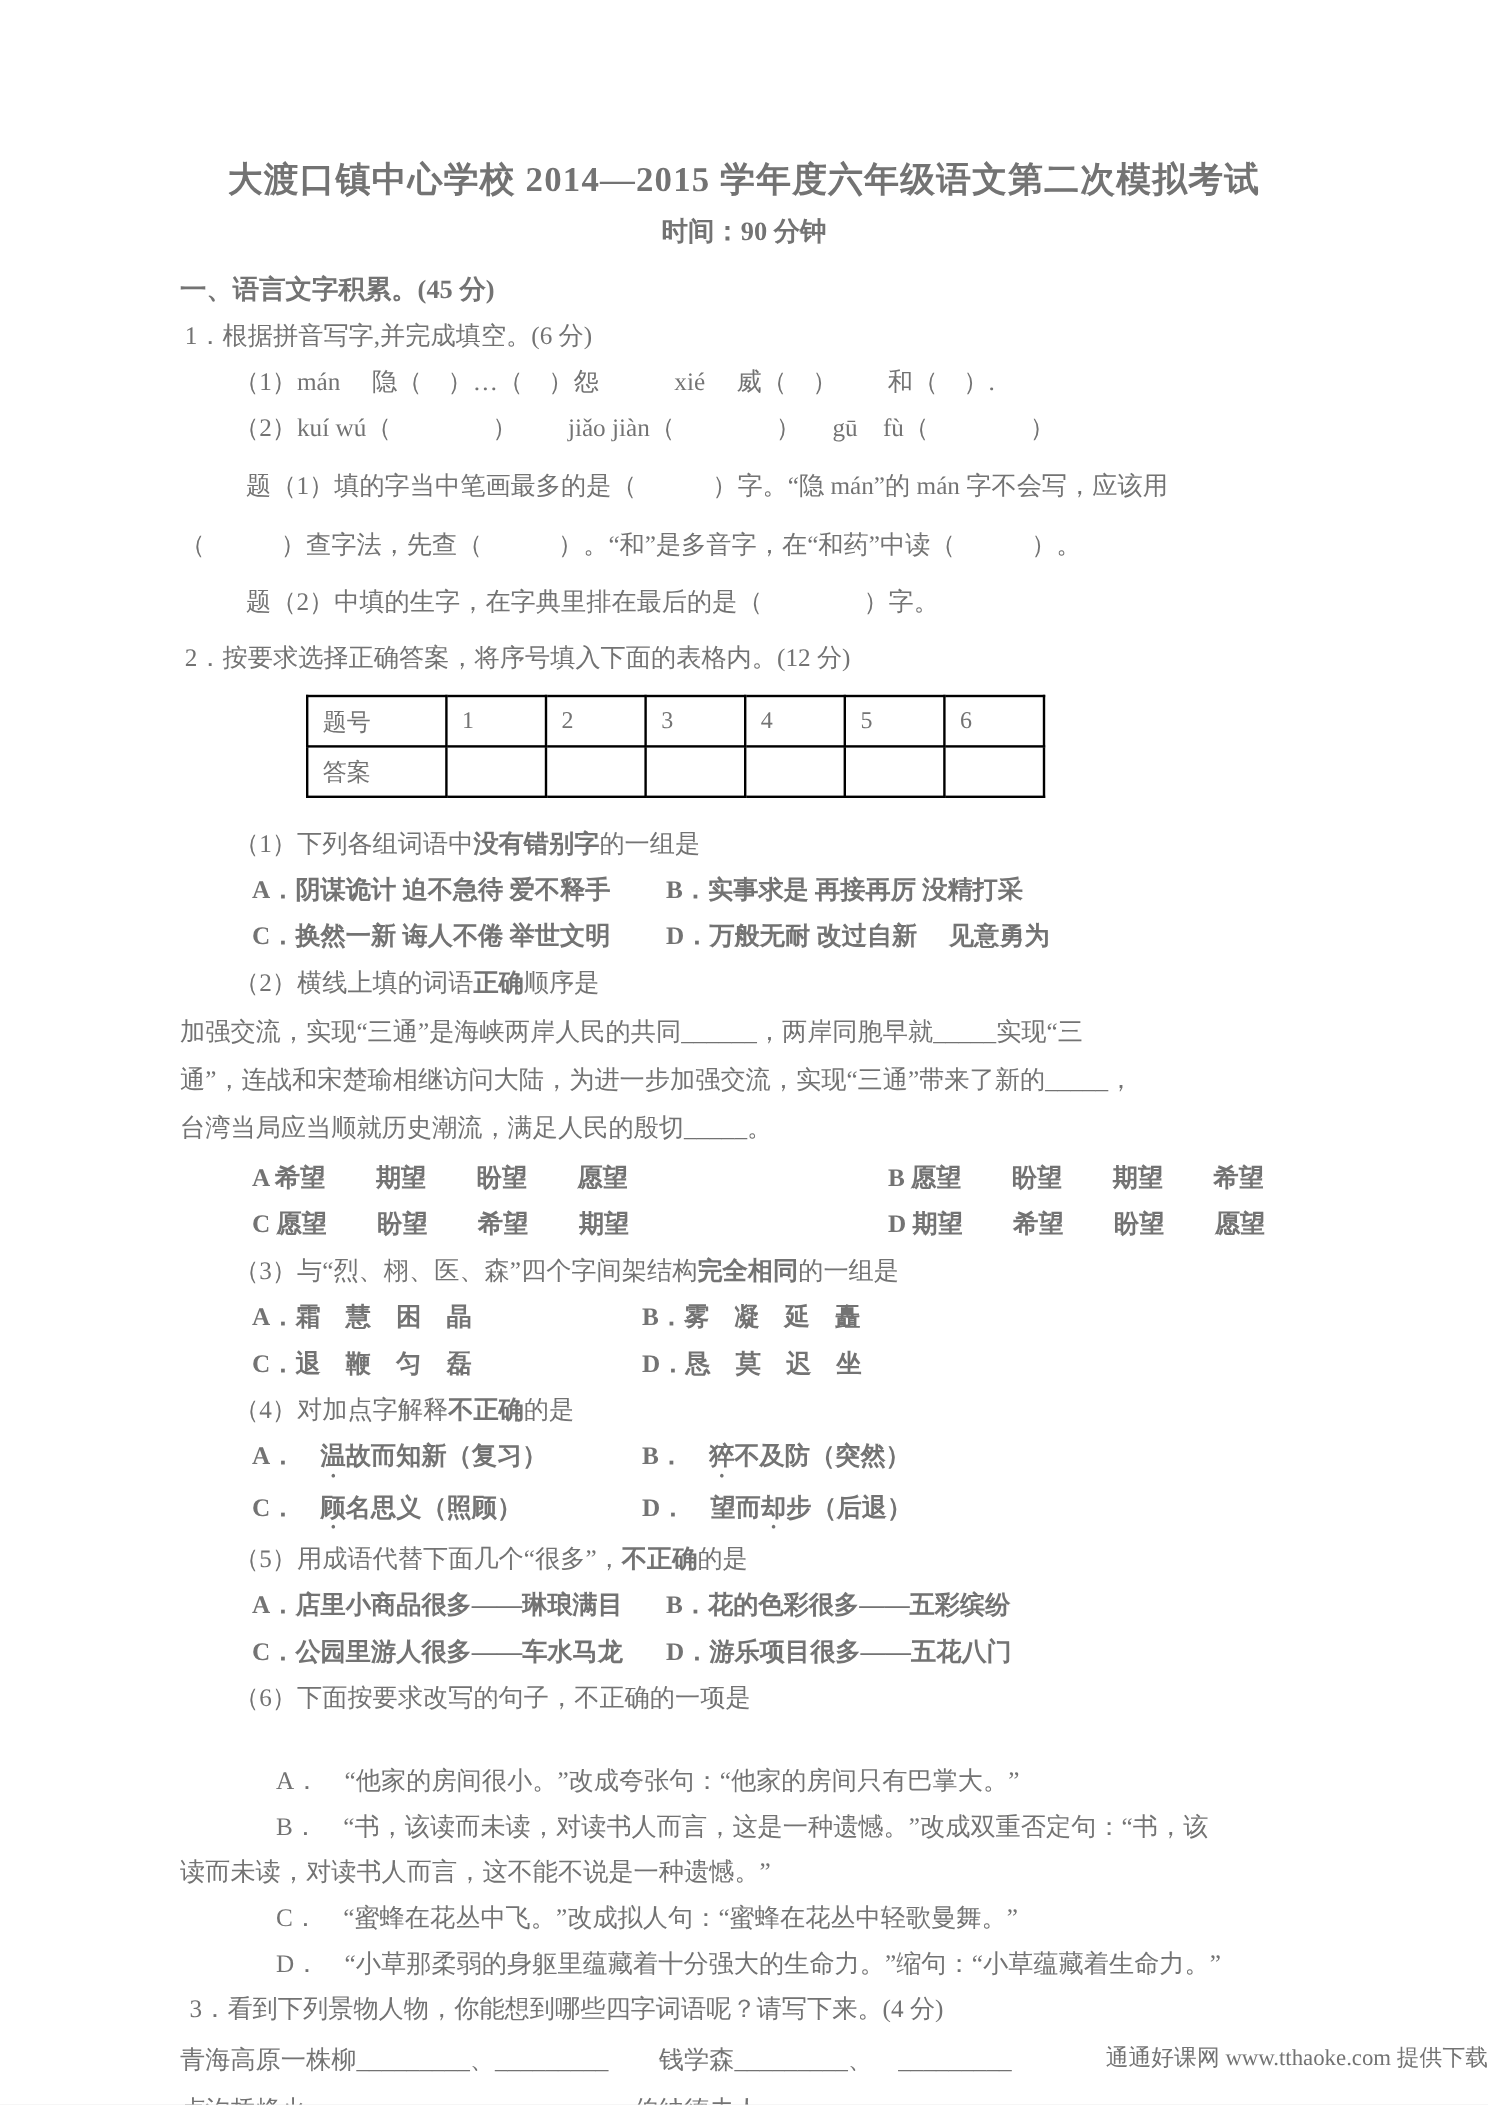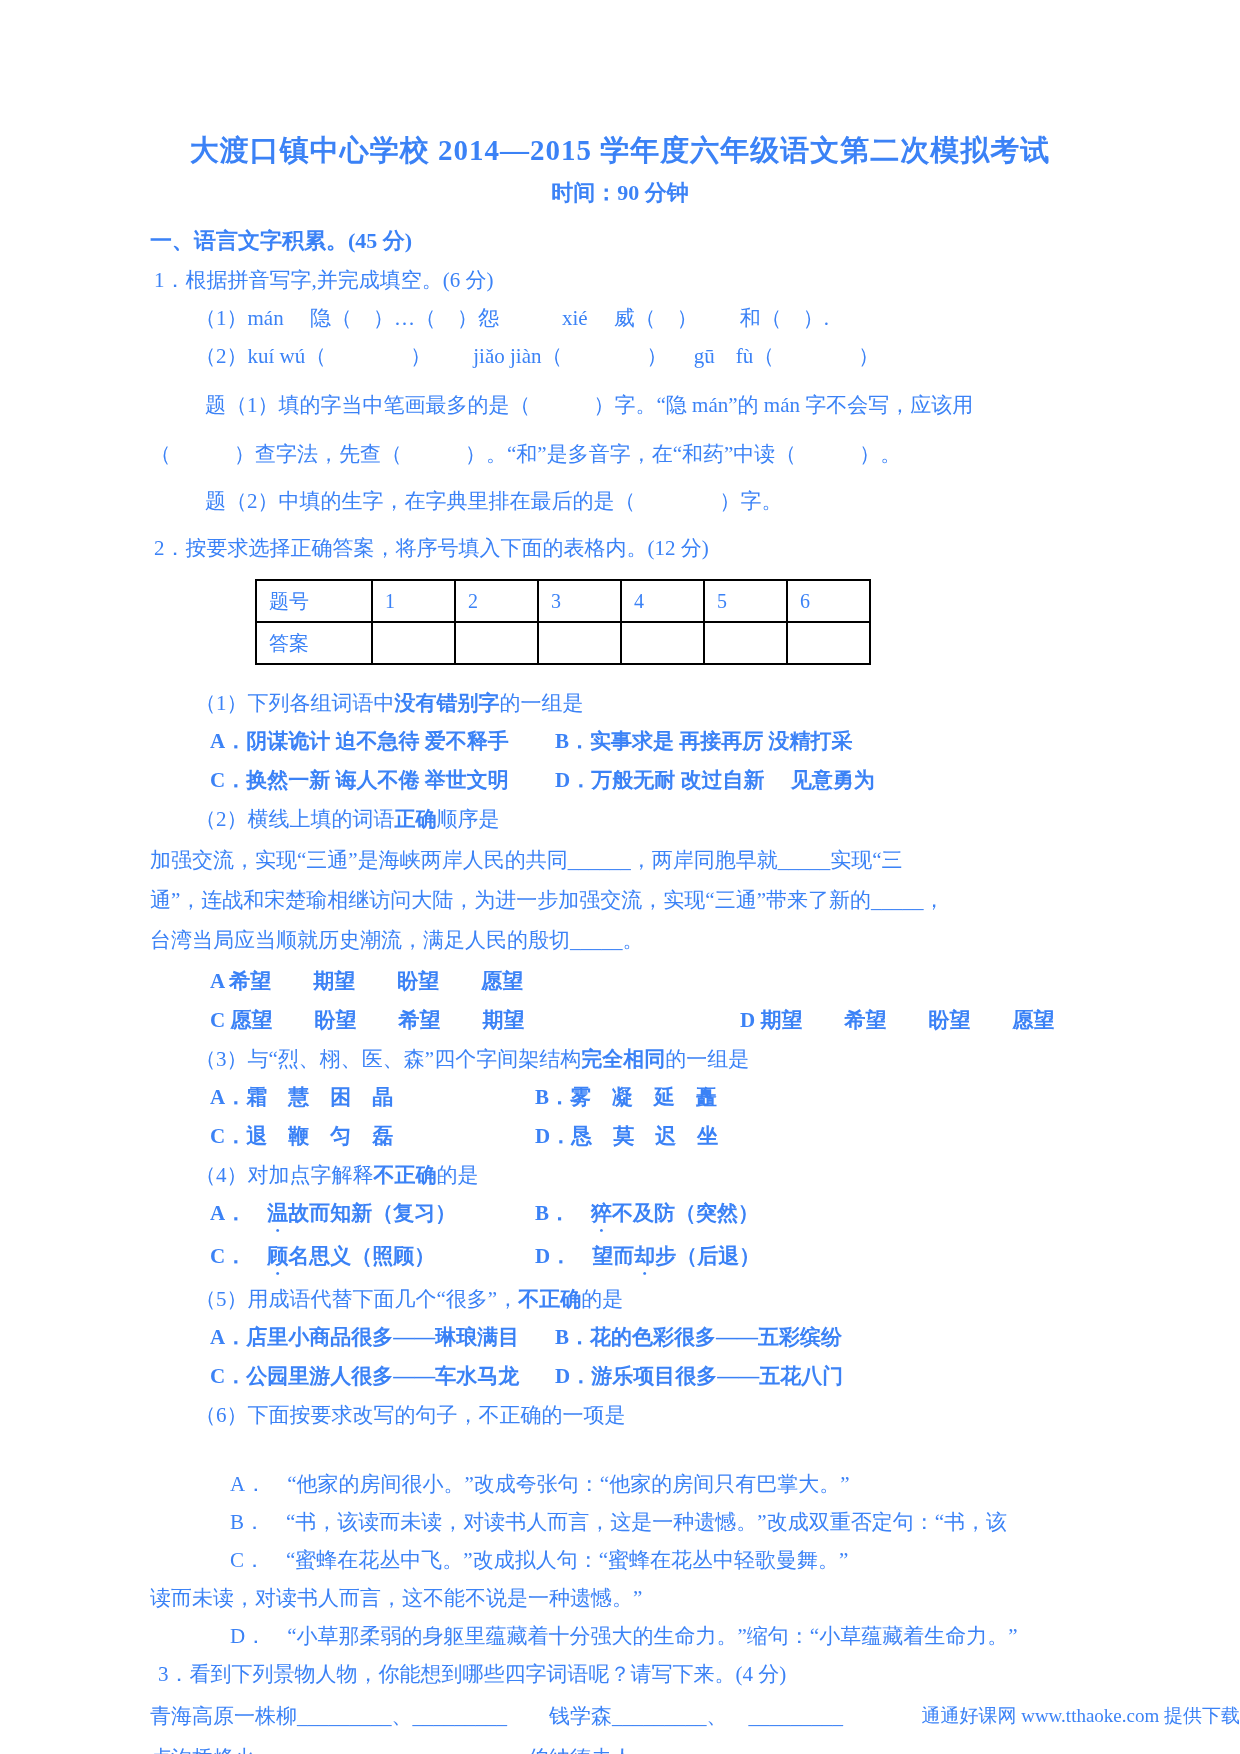--- a/index.html
+++ b/index.html
@@ -1,21 +1,21 @@
 <!DOCTYPE html>
 <html><head>
 <meta charset="utf-8">
 <style>
   html,body{margin:0;padding:0;background:#e8e8e8;}
   .page{
     position:relative;
     width:1240px;height:1754px;
     margin:0 auto;
     background:#ffffff;
-    color:#3b82f6;
+    color:#737373;
     font-family:"Liberation Serif","DejaVu Serif",serif;
     font-size:21px;
     box-sizing:border-box;
     padding:132px 150px 0 150px;
     overflow:hidden;
   }
   .line{white-space:nowrap;line-height:33px;margin:0 0 5px 0;}
   .b{font-weight:bold;}
   .title{
     font-size:29px;font-weight:bold;text-align:center;
@@ -114,20 +114,21 @@
     <span class="o1">C．换然一新 诲人不倦 举世文明</span>
     <span>D．万般无耐 改过自新　 见意勇为</span>
   </div>
 
   <div class="line ind2"><span>（2）横线上填的词语</span><span class="b">正确</span><span>顺序是</span></div>
   <div class="passage">加强交流，实现“三通”是海峡两岸人民的共同______，两岸同胞早就_____实现“三</div>
   <div class="passage">通”，连战和宋楚瑜相继访问大陆，为进一步加强交流，实现“三通”带来了新的_____，</div>
   <div class="passage" style="margin-bottom:6px;">台湾当局应当顺就历史潮流，满足人民的殷切_____。</div>
   <div class="optrow wide">
     <span class="o1">A 希望　　期望　　盼望　　愿望</span>
+    <span>B 愿望　　盼望　　期望　　希望</span>
   </div>
   <div class="optrow wide">
     <span class="o1">C 愿望　　盼望　　希望　　期望</span>
     <span>D 期望　　希望　　盼望　　愿望</span>
   </div>
 
   <div class="line ind2"><span>（3）与“烈、栩、医、森”四个字间架结构</span><span class="b">完全相同</span><span>的一组是</span></div>
   <div class="optrow narrow">
     <span class="o1">A．霜　慧　困　晶</span>
     <span>B．雾　凝　延　矗</span>
@@ -153,22 +154,22 @@
     <span>B．花的色彩很多——五彩缤纷</span>
   </div>
   <div class="optrow">
     <span class="o1">C．公园里游人很多——车水马龙</span>
     <span>D．游乐项目很多——五花八门</span>
   </div>
 
   <div class="line ind2">（6）下面按要求改写的句子，不正确的一项是</div>
   <div class="line ind5 gap-top">A．　“他家的房间很小。”改成夸张句：“他家的房间只有巴掌大。”</div>
   <div class="line ind5">B．　“书，该读而未读，对读书人而言，这是一种遗憾。”改成双重否定句：“书，该</div>
+  <div class="line">读而未读，对读书人而言，这不能不说是一种遗憾。”</div>
   <div class="line ind5">C．　“蜜蜂在花丛中飞。”改成拟人句：“蜜蜂在花丛中轻歌曼舞。”</div>
-  <div class="line">读而未读，对读书人而言，这不能不说是一种遗憾。”</div>
   <div class="line ind5">D．　“小草那柔弱的身躯里蕴藏着十分强大的生命力。”缩句：“小草蕴藏着生命力。”</div>
 
   <div class="line" style="margin-left:8px;">3．看到下列景物人物，你能想到哪些四字词语呢？请写下来。(4 分)</div>
   <div class="q3line ind2">青海高原一株柳_________、_________　　钱学森_________、　_________</div>
   <div class="q3line ind2">卢沟桥烽火__________、__________　　伯纳德夫人____＿___ 、　_________</div>
 
   <div class="footer">通通好课网  www.tthaoke.com  提供下载</div>
 </div>
 
 </body></html>

